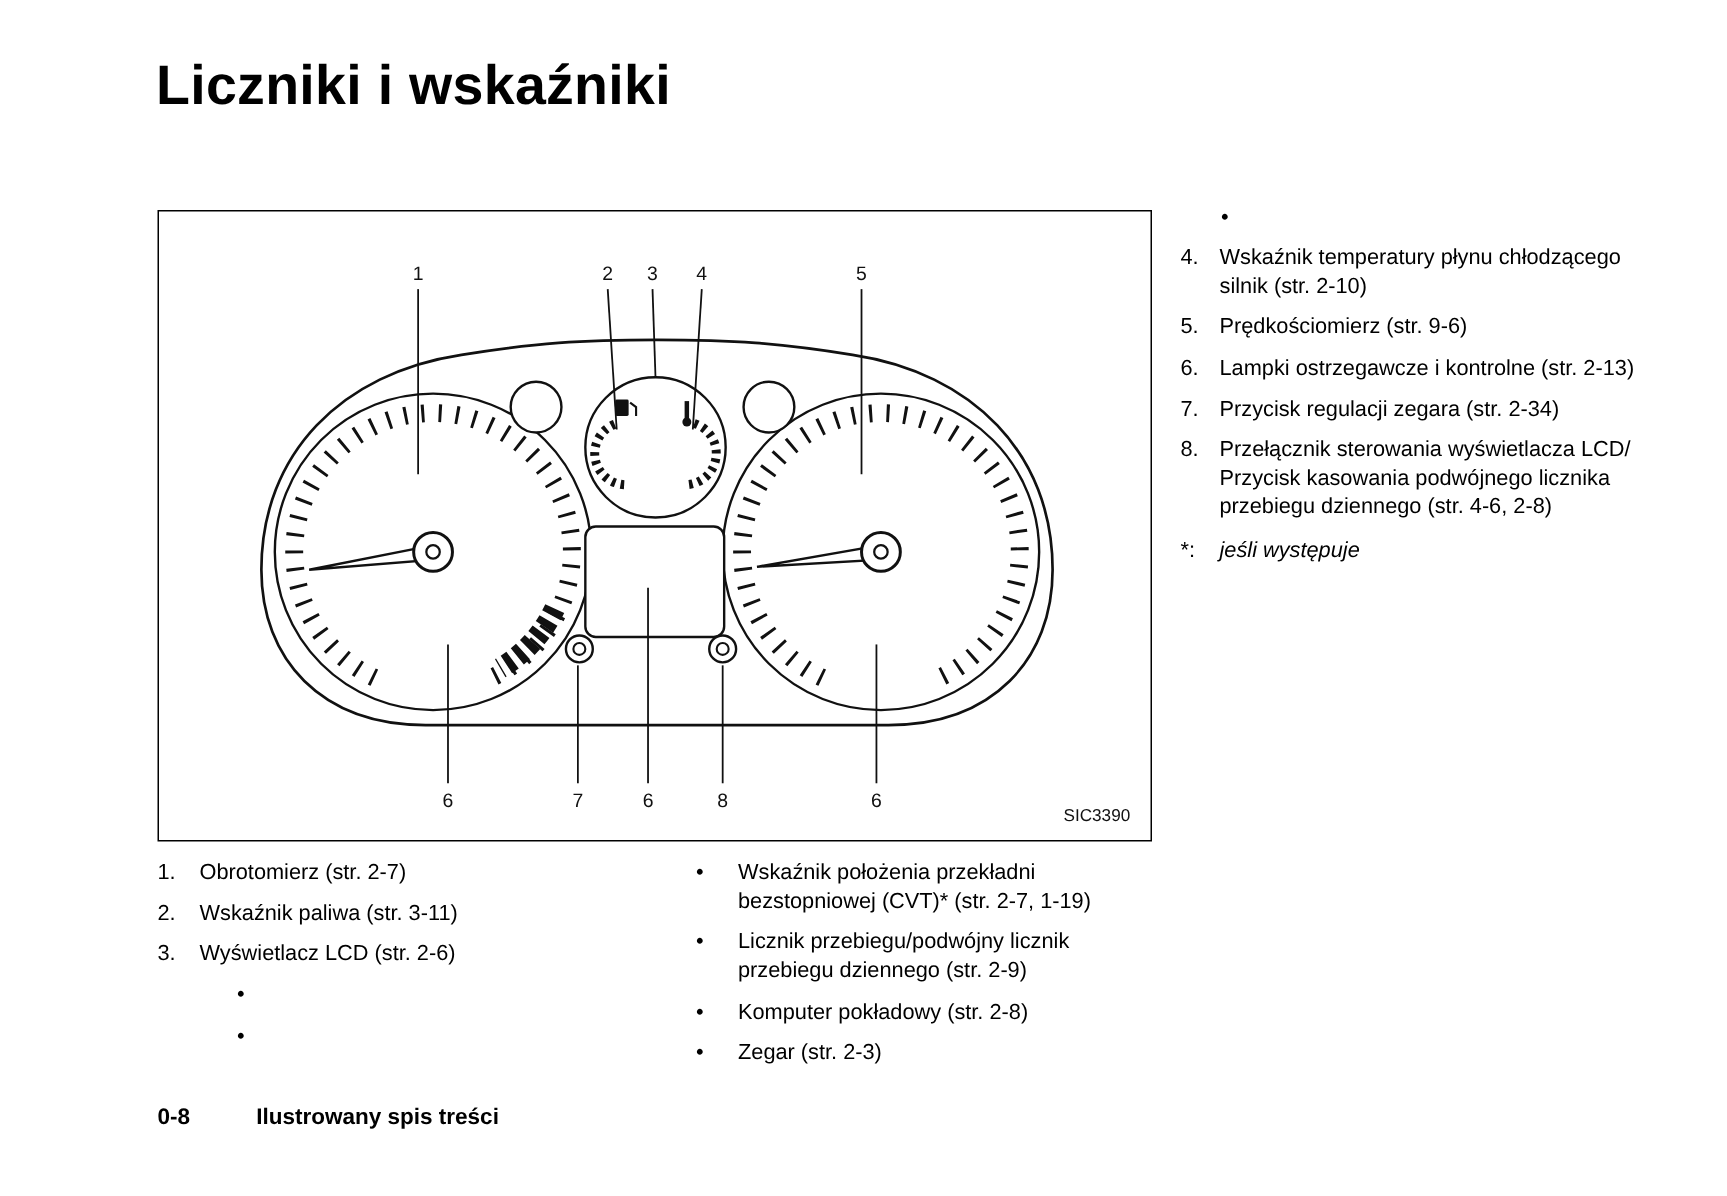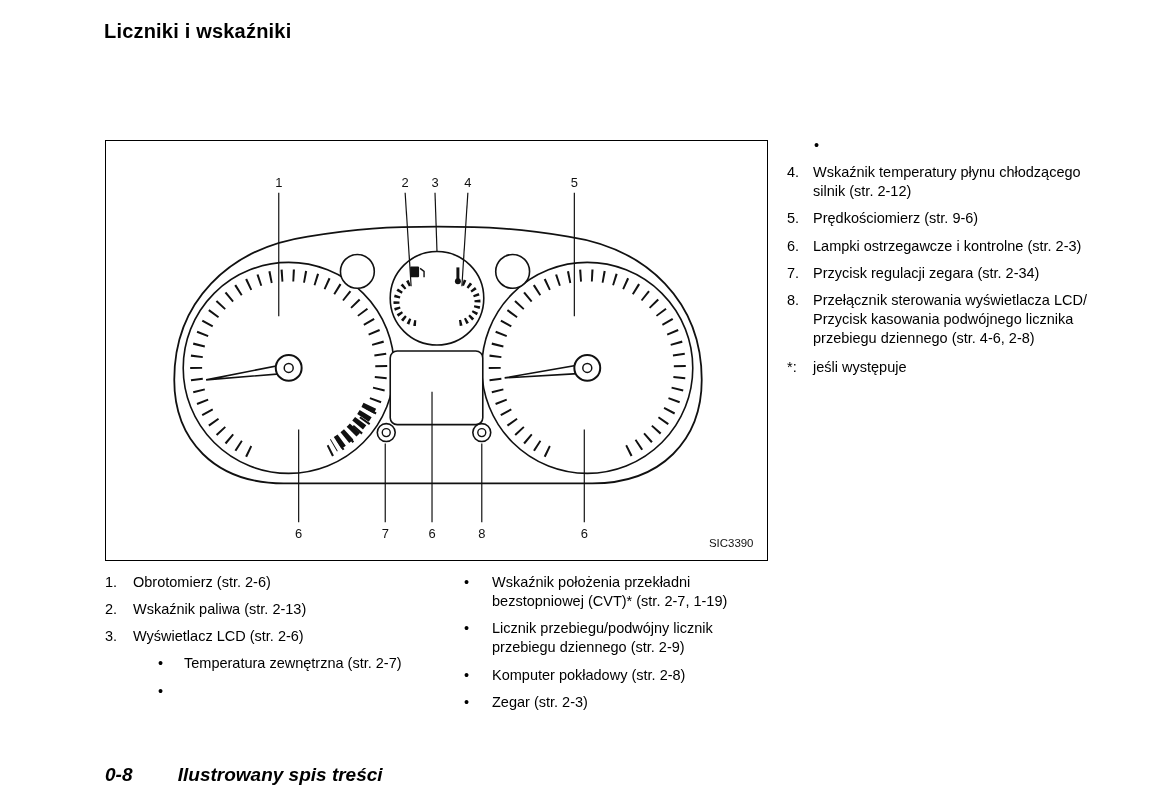--- a/index.html
+++ b/index.html
@@ -1,46 +1,46 @@
 <!DOCTYPE html>
 <html><head>
 <meta charset="utf-8">
 <style>
   html,body{margin:0;padding:0;}
   body{
     width:1151px;height:797px;background:#ffffff;position:relative;
     font-family:"Liberation Sans",sans-serif;color:#000;
   }
-  .page-title{position:absolute;left:104px;top:20px;font-size:20px;font-weight:700;margin:0;letter-spacing:.2px;}
+  .page-title{position:absolute;left:104px;top:36px;font-size:37px;font-weight:700;margin:0;letter-spacing:.2px;}
   .figure-box{position:absolute;left:105px;top:140px;width:663px;height:421px;border:1.5px solid #000;box-sizing:border-box;background:#fff;}
   .figure-box svg{display:block;width:100%;height:100%;}
   svg text{font-family:"Liberation Sans",sans-serif;font-size:13px;fill:#111;}
   svg text.fig-code{font-size:11.5px;}
 
   .list{position:absolute;font-size:14.5px;line-height:1.32;}
   .item{display:flex;margin-bottom:8px;}
   .item .marker{flex:0 0 28px;}
   .item .text{flex:1 1 auto;}
 
   .right-col{left:787px;top:136px;width:322px;}
   .right-col .item .marker{flex:0 0 26px;}
   .right-col .item.indent{padding-left:27px;}
   .right-col .item.indent .marker{flex:0 0 25px;}
   .footnote{display:flex;margin-top:10px;}
   .footnote .marker{flex:0 0 26px;}
-  .footnote .text{text-align:right;}
+  .footnote .text{font-style:italic;text-align:right;}
 
   .bottom-left{left:105px;top:573px;width:352px;}
   .bottom-left .item.sub{padding-left:53px;}
   .bottom-left .item.sub .marker{flex:0 0 26px;}
 
   .bottom-mid{left:464px;top:573px;width:296px;}
   .bottom-mid .item .marker{flex:0 0 28px;}
 
-  .footer{position:absolute;left:105px;top:764px;font-size:19px;font-weight:700;font-style:italic;}
+  .footer{position:absolute;left:105px;top:736px;font-size:15px;font-weight:700;}
   .footer .section{margin-left:40px;}
 </style>
 </head>
 <body>
 
 <div>
 
   <h1 class="page-title">Liczniki i wskaźniki</h1>
 
   <div class="figure-box">
@@ -106,60 +106,59 @@
       <text class="fig-code" x="650" y="408" text-anchor="end">SIC3390</text>
     </svg>
   </div>
 
   <div class="list right-col">
     <div class="item indent">
       <span class="marker">•</span>
     </div>
     <div class="item">
       <span class="marker">4.</span>
-      <span class="text">Wskaźnik temperatury płynu chłodzącego silnik (str. 2-12)</span>
+      <span class="text">Wskaźnik temperatury płynu chłodzącego silnik (str. 2-10)</span>
     </div>
     <div class="item">
       <span class="marker">5.</span>
       <span class="text">Prędkościomierz (str. 9-6)</span>
     </div>
     <div class="item">
       <span class="marker">6.</span>
-      <span class="text">Lampki ostrzegawcze i kontrolne (str. 2-3)</span>
+      <span class="text">Lampki ostrzegawcze i kontrolne (str. 2-13)</span>
     </div>
     <div class="item">
       <span class="marker">7.</span>
       <span class="text">Przycisk regulacji zegara (str. 2-34)</span>
     </div>
     <div class="item">
       <span class="marker">8.</span>
       <span class="text">Przełącznik sterowania wyświetlacza LCD/ Przycisk kasowania podwójnego licznika przebiegu dziennego (str. 4-6, 2-8)</span>
     </div>
     <div class="footnote">
       <span class="marker">*:</span>
       <span class="text">jeśli występuje</span>
     </div>
   </div>
 
   <div class="list bottom-left">
     <div class="item">
       <span class="marker">1.</span>
-      <span class="text">Obrotomierz (str. 2-6)</span>
+      <span class="text">Obrotomierz (str. 2-7)</span>
     </div>
     <div class="item">
       <span class="marker">2.</span>
-      <span class="text">Wskaźnik paliwa (str. 2-13)</span>
+      <span class="text">Wskaźnik paliwa (str. 3-11)</span>
     </div>
     <div class="item">
       <span class="marker">3.</span>
       <span class="text">Wyświetlacz LCD (str. 2-6)</span>
     </div>
     <div class="item sub">
       <span class="marker">•</span>
-      <span class="text">Temperatura zewnętrzna (str. 2-7)</span>
     </div>
     <div class="item sub">
       <span class="marker">•</span>
     </div>
   </div>
 
   <div class="list bottom-mid">
     <div class="item">
       <span class="marker">•</span>
       <span class="text">Wskaźnik położenia przekładni bezstopniowej (CVT)* (str. 2-7, 1-19)</span>

